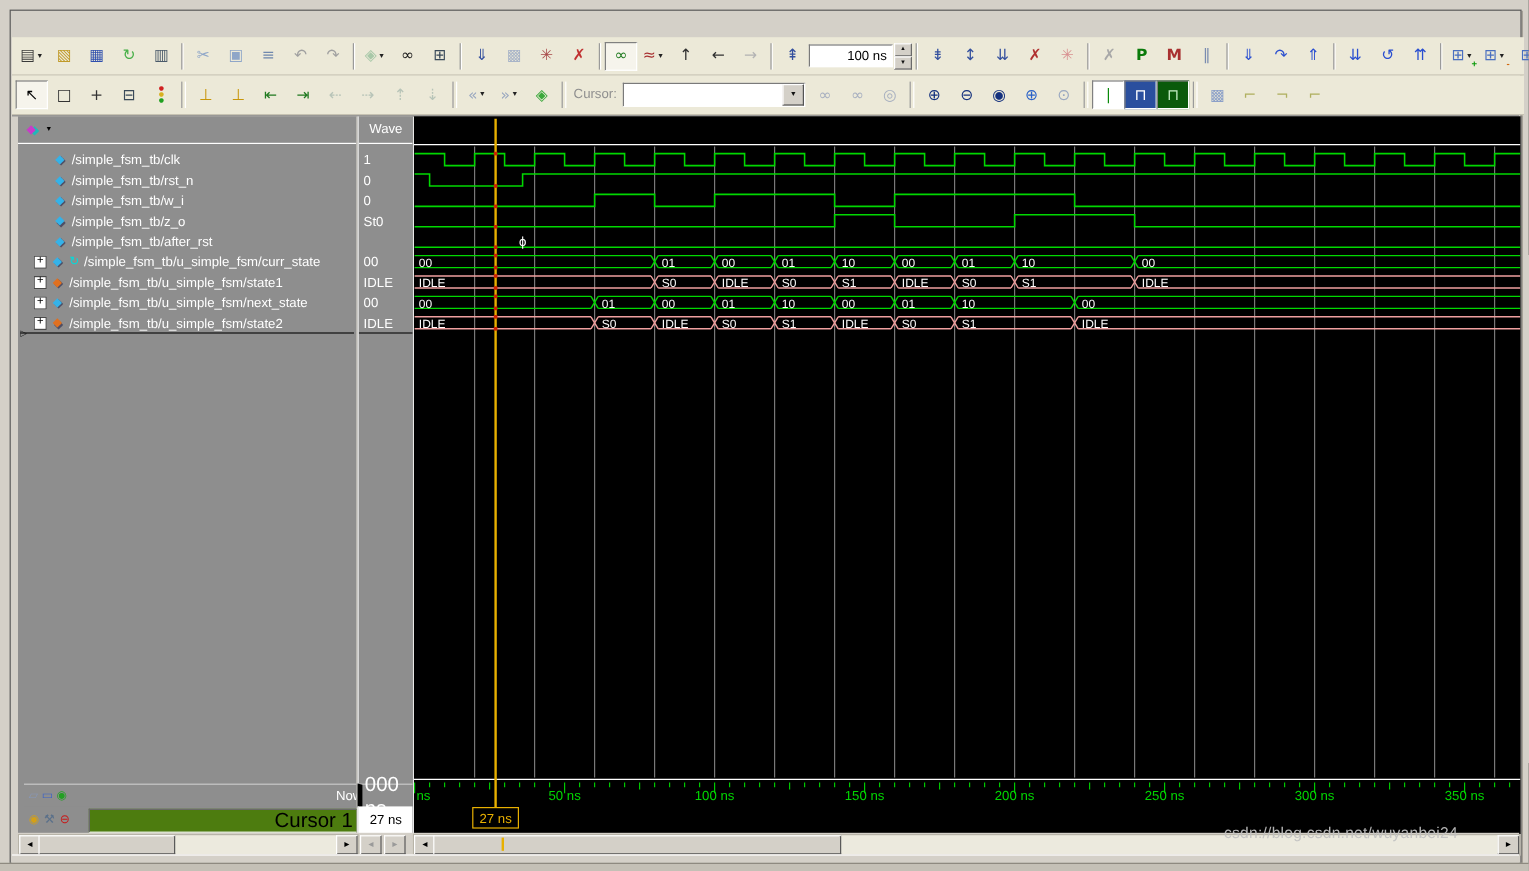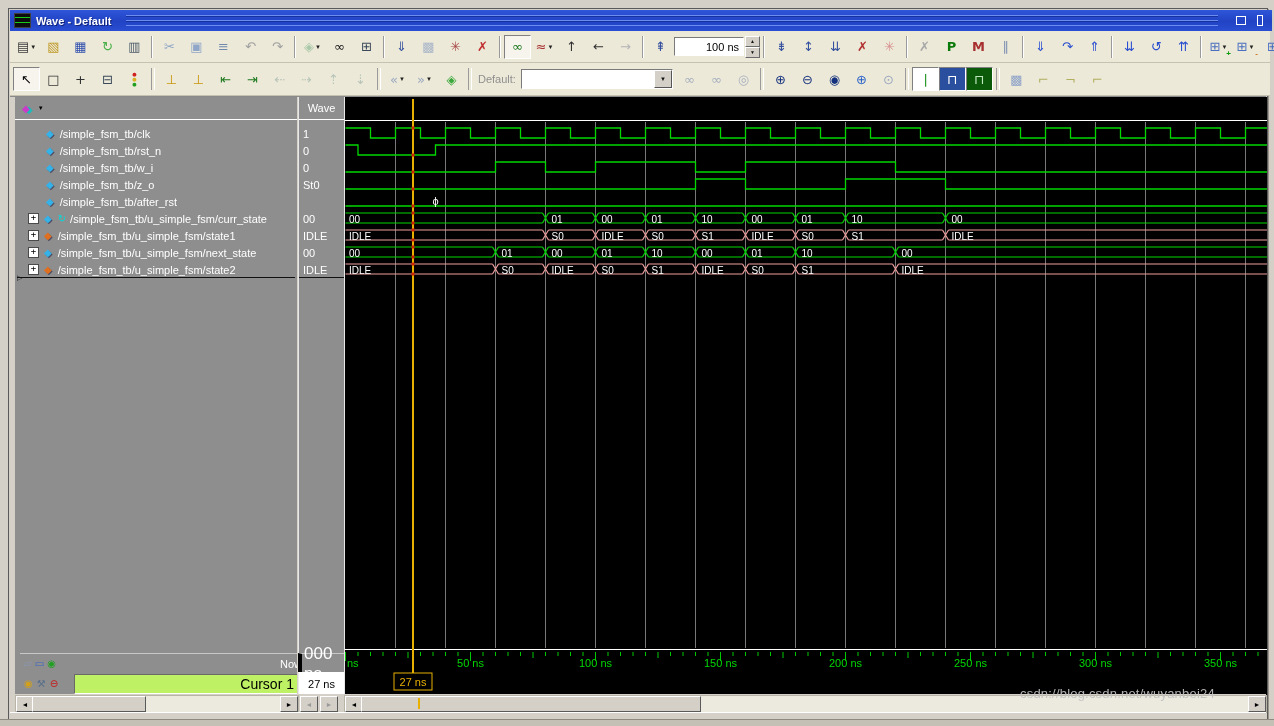--- a/index.html
+++ b/index.html
@@ -61,22 +61,22 @@
   .diamond{font-size:10px;margin-right:6px;text-shadow:1px 1px 0 rgba(0,0,50,.45);flex:none}
   .fsmic{color:#00dcdc;font-size:10px;margin-right:4px;flex:none}
   .sel-line{position:absolute;left:2px;width:278px;height:0;border-top:1px solid #101010}
   .sel-arrow{position:absolute;left:2px;font-size:7px;color:#101010}
   
   .now-row{position:absolute;left:5px;top:556px;width:282px;height:19px;background:#8e8e8e;border-top:1px solid #c8c8c8;
            display:flex;align-items:center;justify-content:flex-end;color:#fff;font-size:11px;padding-right:6px}
   .now-icons{position:absolute;left:4px;display:flex;gap:3px;font-size:10px}
   .cursor-row{position:absolute;left:5px;top:575px;width:282px;height:23px;background:#8e8e8e;display:flex;align-items:center}
   .cursor-icons{width:50px;display:flex;gap:4px;padding-left:4px;font-size:10px}
-  .cursor-field{flex:1;height:18px;background:#bef264;border:1px solid;border-color:#6a6a6a #fff #fff #6a6a6a;
-                display:flex;align-items:center;justify-content:flex-end;padding-right:6px;font-size:14px;color:#000;margin-right:1px}
+  .cursor-field{flex:1;height:18px;background:#4d7c0f;border:1px solid;border-color:#6a6a6a #fff #fff #6a6a6a;
+                display:flex;align-items:center;justify-content:flex-end;padding-right:6px;font-size:17px;color:#000;margin-right:1px}
   .msgs-now{position:absolute;left:288px;top:556px;width:45px;height:19px;background:#8e8e8e;border-top:1px solid #c8c8c8;
             border-left:4px solid #000000;color:#fff;font-size:17px;display:flex;align-items:center;padding-left:2px}
   .msgs-cursor{position:absolute;left:288px;top:575px;width:45px;height:23px;background:#fff;border-left:1px solid #e8e8e8;
                color:#000;font-size:11px;display:flex;align-items:center;justify-content:center}
   
   .scrollrow{position:absolute;left:1px;top:685px;width:1256px;height:18px;background:#d4d0c8}
   .sb{position:absolute;top:1px;height:16px;background:#eceade;border:1px solid #b8b4a8}
   .sb-btn{position:absolute;top:0;width:16px;height:14px;background:#d4d0c8;border:1px solid;border-color:#fff #5a5a5a #5a5a5a #fff;
           font-size:7px;display:flex;align-items:center;justify-content:center;color:#000}
   .sb-btn.dis{color:#9a9a9a}
@@ -85,33 +85,20 @@
   .bottom-frame{position:absolute;left:1px;top:703px;width:1256px;height:6px;background:#d4d0c8;border-top:1px solid #fff}
   .watermark{position:absolute;left:1020px;top:686px;width:252px;font-size:13px;color:#c2c2c2;opacity:.92;
              text-align:left;white-space:nowrap;z-index:40;pointer-events:none;letter-spacing:.2px}
   .page-bottom{position:absolute;left:0;top:719px;width:1274px;height:7px;background:#c4c0b6;border-top:1px solid #8e8a80}
 </style>
 </head>
 <body>
 
 <div class="window">
 
-  <div class="titlebar">
-    <div class="title-icon"></div>
-    <div class="title-text">Wave - Default</div>
-    <div class="title-grip"></div>
-    <div class="mdi-btns">
-      <div class="mdi-btn">
-          <div class="mdi-sq"></div>
-        </div>
-      <div class="mdi-btn">
-          <div class="mdi-bar"></div>
-        </div>
-    </div>
-  </div>
 
   <div class="toolbar" id="toolbar1">
       <div class="tb-group">
         <div class="tb-btn">
           <span class="glyph" style="color: rgb(58, 58, 58);">▤</span>
           <span class="caret">▼</span>
         </div>
         <div class="tb-btn">
           <span class="glyph" style="color: rgb(192, 154, 40);">▧</span>
         </div>
@@ -329,21 +316,21 @@
         <div class="tb-btn">
           <span class="glyph" style="color: rgb(154, 168, 192);">»</span>
           <span class="caret">▼</span>
         </div>
         <div class="tb-btn">
           <span class="glyph" style="color: rgb(58, 168, 58);">◈</span>
         </div>
       </div>
       <div class="tb-sep"></div>
       <div class="tb-group">
-        <span class="search-label">Default:</span>
+        <span class="search-label">Cursor:</span>
         <div class="combo">
           <div class="combo-btn">▼</div>
         </div>
         <div class="tb-btn">
           <span class="glyph" style="color: rgb(168, 176, 192);">∞</span>
         </div>
         <div class="tb-btn">
           <span class="glyph" style="color: rgb(168, 176, 192);">∞</span>
         </div>
         <div class="tb-btn">

